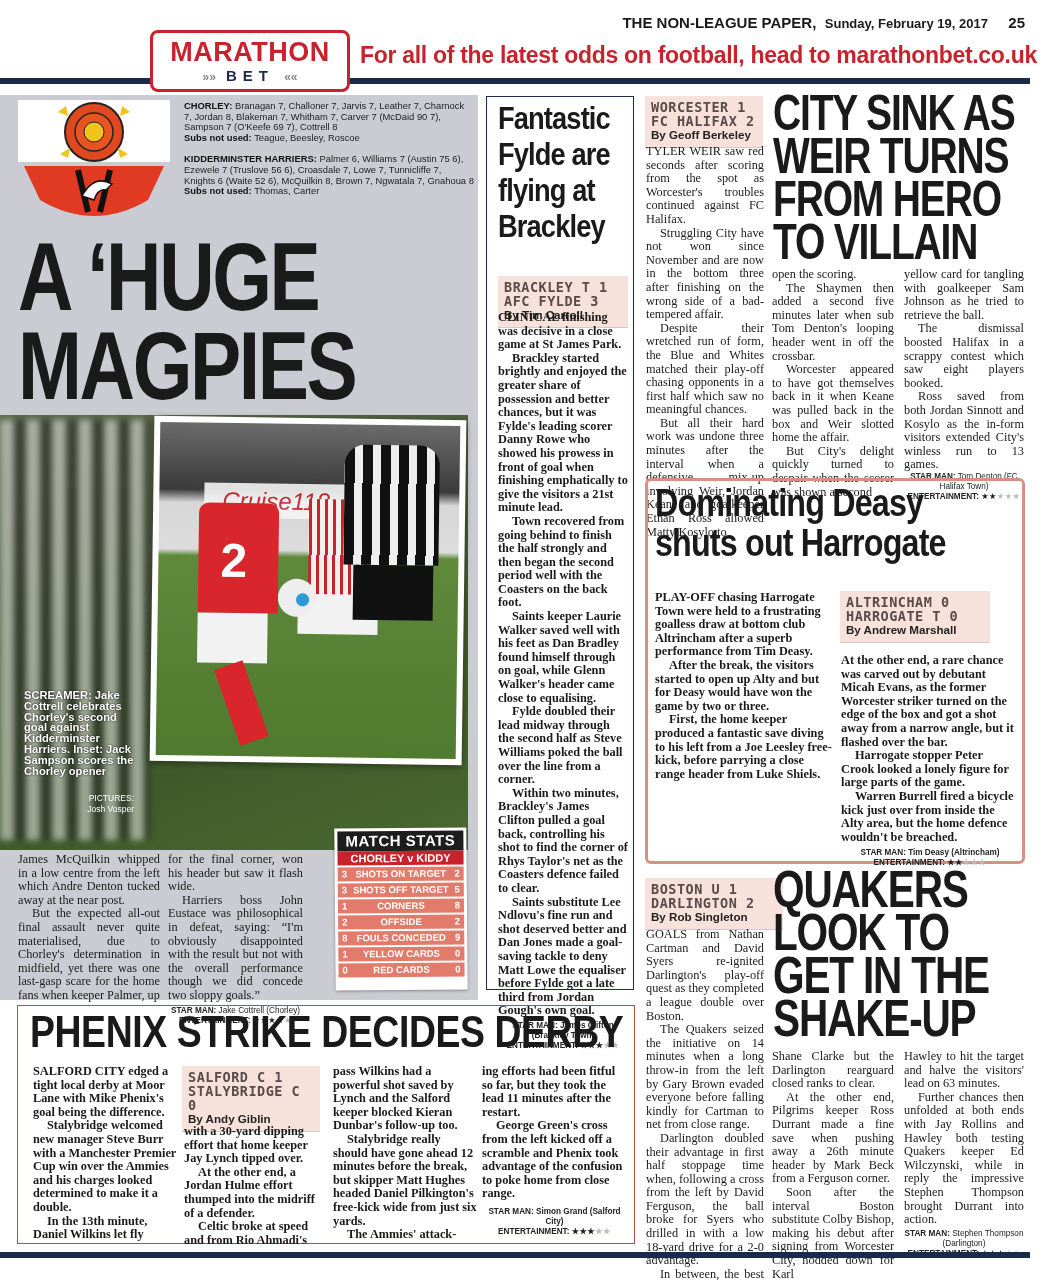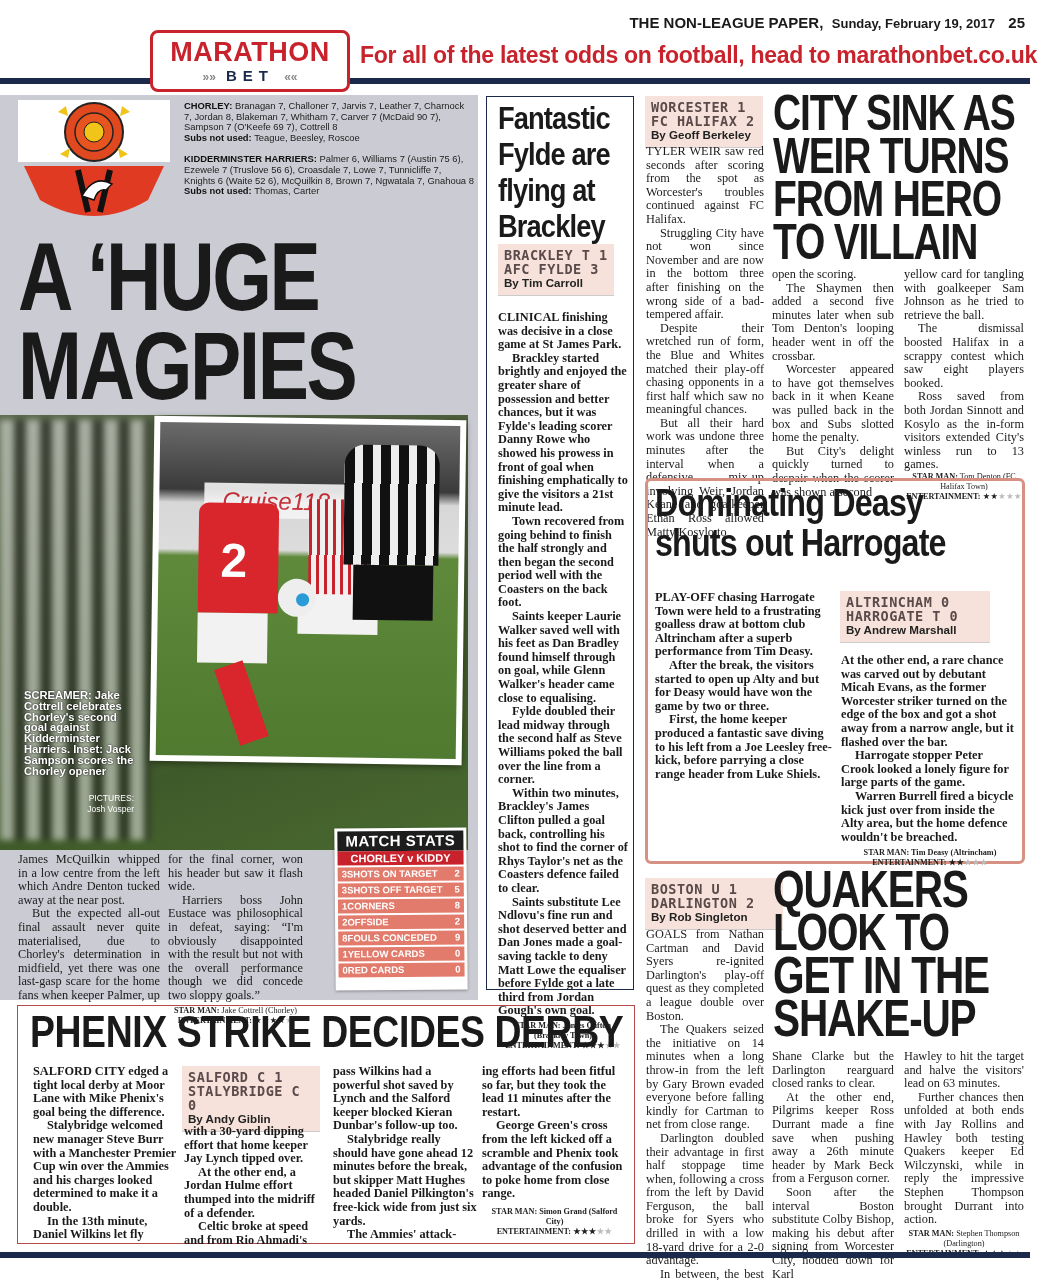--- a/index.html
+++ b/index.html
@@ -12,21 +12,21 @@
 .bold-text p+p{text-indent:14px}
 .header-line{left:0;top:78px;width:1030px;height:6px;background:#1b2a4a}
 .logo-box{left:150px;top:30px;width:200px;height:62px;border:3px solid #c8232c;border-radius:8px;background:#fff;text-align:center}
 .logo-main{font-family:"Liberation Sans",sans-serif;font-weight:bold;font-size:27px;color:#c8232c;letter-spacing:0.5px;line-height:32px;margin-top:3px}
 .logo-sub{font-family:"Liberation Sans",sans-serif;font-weight:bold;font-size:15px;color:#1b2a4a;letter-spacing:6px;line-height:16px}
 .leaf{color:#888;font-size:12px;letter-spacing:0}
 .ad-text{left:360px;top:42px;font-family:"Liberation Sans",sans-serif;font-weight:bold;font-size:23px;color:#c8232c;white-space:nowrap;letter-spacing:-0.3px}
 .masthead{right:18px;top:14px;font-family:"Liberation Sans",sans-serif;white-space:nowrap}
 .masthead .paper{font-weight:bold;font-size:15px}
 .masthead .date{font-size:13px;font-weight:bold;margin-left:4px}
-.masthead .page{font-weight:bold;font-size:15px;margin-left:9px}
+.masthead .page{font-weight:bold;font-size:15px;margin-left:16px}
 .grey-panel{left:0;top:95px;width:478px;height:905px;background:#cbcbd3}
 .crest{left:18px;top:100px;width:152px;height:130px}
 .lineups{left:184px;top:101px;width:290px;font-family:"Liberation Sans",sans-serif;font-size:9.4px;line-height:10.6px;color:#222}
 .lineups b{color:#111}
 .big-head{left:18px;top:232px;font-family:"Liberation Sans",sans-serif;font-weight:bold;font-size:96px;line-height:89px;letter-spacing:-3px;color:#1a1a1a;transform:scaleX(0.8);transform-origin:left top;white-space:nowrap}
 .photo-bg{left:0;top:415px;width:468px;height:435px;background:linear-gradient(160deg,#5d6a4e 0%,#485a35 40%,#3f5a2a 70%,#4a6a30 100%)}
 .photo-blur-player{left:0;top:420px;width:150px;height:420px;background:repeating-linear-gradient(90deg,#e8e8e8 0 14px,#222 14px 26px);opacity:0.55;filter:blur(3px)}
 .inset{left:152px;top:418px;width:312px;height:345px;background:#fff;transform:rotate(0.8deg);padding:6px;box-shadow:0 2px 6px rgba(0,0,0,.4)}
 .inset-inner{width:100%;height:100%;background:linear-gradient(180deg,#6b6b6b 0%,#3a3a3a 20%,#d7d7d7 24%,#dcdcdc 38%,#5f8a3b 40%,#4f7a2f 100%);position:relative;overflow:hidden}
 .p2{position:absolute;left:40px;top:80px;width:80px;height:110px;background:#d9262c;border-radius:10px 10px 0 0}
@@ -36,36 +36,36 @@
 .p3{position:absolute;left:150px;top:75px;width:70px;height:100px;background:repeating-linear-gradient(90deg,#c8232c 0 3px,#f0f0f0 3px 8px)}
 .p3short{position:absolute;left:140px;top:170px;width:80px;height:40px;background:#f2f2f2}
 .p10{position:absolute;right:20px;top:20px;width:95px;height:120px;background:repeating-linear-gradient(90deg,#111 0 10px,#eee 10px 18px);border-radius:20px 20px 0 0}
 .p10short{position:absolute;right:25px;top:140px;width:80px;height:55px;background:#111}
 .ball{position:absolute;left:120px;top:155px;width:38px;height:38px;border-radius:50%;background:radial-gradient(circle at 65% 55%,#2a9bd6 0 6px,#eee 7px)}
 .banner{position:absolute;left:45px;top:60px;width:190px;height:35px;background:#f4f4f4;color:#c8232c;font-family:"Liberation Sans",sans-serif;font-size:24px;font-style:italic;line-height:35px;padding-left:18px;opacity:.9}
 .caption{left:24px;top:690px;width:110px;font-family:"Liberation Sans",sans-serif;font-weight:bold;font-size:11.2px;line-height:10.8px;color:#fff;text-shadow:0 0 2px #000}
 .pic-credit{left:60px;top:793px;width:74px;text-align:right;font-family:"Liberation Sans",sans-serif;font-size:8.5px;line-height:10.5px;color:#fff}
 .lead-col1{left:18px;top:853px;width:142px}
 .lead-col2{left:168px;top:853px;width:135px}
-.starman{font-family:Liberation Serif, serif;font-size:8.2px;line-height:10px;text-align:center;color:#222}
+.starman{font-family:Liberation Sans, sans-serif;font-size:8.2px;line-height:10px;text-align:center;color:#222}
 .starman b{font-weight:bold}
 .stars{letter-spacing:0.5px}
 .stars .off{color:#bbb}
 .stats{left:335px;top:828px;width:132px;height:162px;background:#fff;padding:3px;box-shadow:0 1px 3px rgba(0,0,0,.35);transform:rotate(-0.5deg)}
 .stats-title{background:#1d1d1d;color:#fff;font-family:"Liberation Sans",sans-serif;font-weight:bold;font-size:15px;line-height:20px;text-align:center;letter-spacing:0.5px}
 .stats-sub{background:#c8232c;color:#fff;font-family:"Liberation Sans",sans-serif;font-weight:bold;font-size:11px;line-height:14px;text-align:center}
 .stat-row{display:flex;justify-content:space-between;background:#e27b6c;color:#fff;font-family:"Liberation Sans",sans-serif;font-weight:bold;font-size:9.5px;line-height:14px;margin-top:2px;padding:0 4px}
-.stat-row .lbl{flex:1;text-align:left}
+.stat-row .lbl{flex:1;text-align:center}
 .col-box{border:1.5px solid #1b2a4a}
 .fylde-box{left:486px;top:96px;width:148px;height:894px}
 .fylde-head{left:498px;top:101px;width:130px;font-family:"Liberation Sans",sans-serif;font-weight:bold;font-size:31px;line-height:36px;letter-spacing:-1px;transform:scaleX(0.88);transform-origin:left top;white-space:nowrap}
 .score-box{background:#f6e2da;padding:4px 6px 5px 6px;border-bottom:1px solid #ccc}
 .score-line{font-family:"DejaVu Sans Mono",monospace;font-weight:bold;font-size:13.5px;line-height:14px;color:#5a4a4a;letter-spacing:0.5px}
 .byline{font-family:"Liberation Sans",sans-serif;font-weight:bold;font-size:11.6px;line-height:14px;color:#222}
-.fylde-score{left:498px;top:244px;width:116px}
+.fylde-score{left:498px;top:276px;width:130px}
 .fylde-body{left:498px;top:311px;width:130px}
 .wor-score{left:645px;top:96px;width:118px}
 .wor-body{left:646px;top:145px;width:118px}
 .city-head{left:773px;top:92px;font-family:"Liberation Sans",sans-serif;font-weight:bold;font-size:50px;line-height:43px;letter-spacing:-1.5px;transform:scaleX(0.78);transform-origin:left top;white-space:nowrap}
 .wor-col2{left:772px;top:268px;width:122px}
 .wor-col3{left:904px;top:268px;width:120px}
 .deasy-box{left:645px;top:478px;width:380px;height:386px;border:3px solid #d69183;border-radius:6px}
 .deasy-head{left:655px;top:483px;font-family:"Liberation Sans",sans-serif;font-weight:bold;font-size:38px;line-height:40px;letter-spacing:-1px;transform:scaleX(0.85);transform-origin:left top;white-space:nowrap}
 .deasy-col1{left:655px;top:591px;width:178px}
 .deasy-score{left:840px;top:591px;width:150px}
@@ -243,21 +243,21 @@
 </div>
 <div class="abs city-head">
   <div>CITY SINK AS</div>
   <div>WEIR TURNS</div>
   <div>FROM HERO</div>
   <div>TO VILLAIN</div>
 </div>
 <div class="abs wor-col2 body-text">
   <p>open the scoring.</p>
   <p>The Shaymen then added a second five minutes later when sub Tom Denton's looping header went in off the crossbar.</p>
-  <p>Worcester appeared to have got themselves back in it when Keane was pulled back in the box and Subs slotted home the penalty.</p>
+  <p>Worcester appeared to have got themselves back in it when Keane was pulled back in the box and Weir slotted home the affair.</p>
   <p>But City's delight quickly turned to despair when the scorer was shown a second</p>
 </div>
 <div class="abs wor-col3 body-text">
   <p>yellow card for tangling with goalkeeper Sam Johnson as he tried to retrieve the ball.</p>
   <p>The dismissal boosted Halifax in a scrappy contest which saw eight players booked.</p>
   <p>Ross saved from both Jordan Sinnott and Kosylo as the in-form visitors extended City's winless run to 13 games.</p>
   <div class="starman" style="text-indent:0">
     <div><b>STAR MAN:</b> <span>Tom Denton (FC Halifax Town)</span></div>
     <div><b>ENTERTAINMENT:</b> <span class="stars">★★<span class="off">★★★</span></span></div>
   </div>

